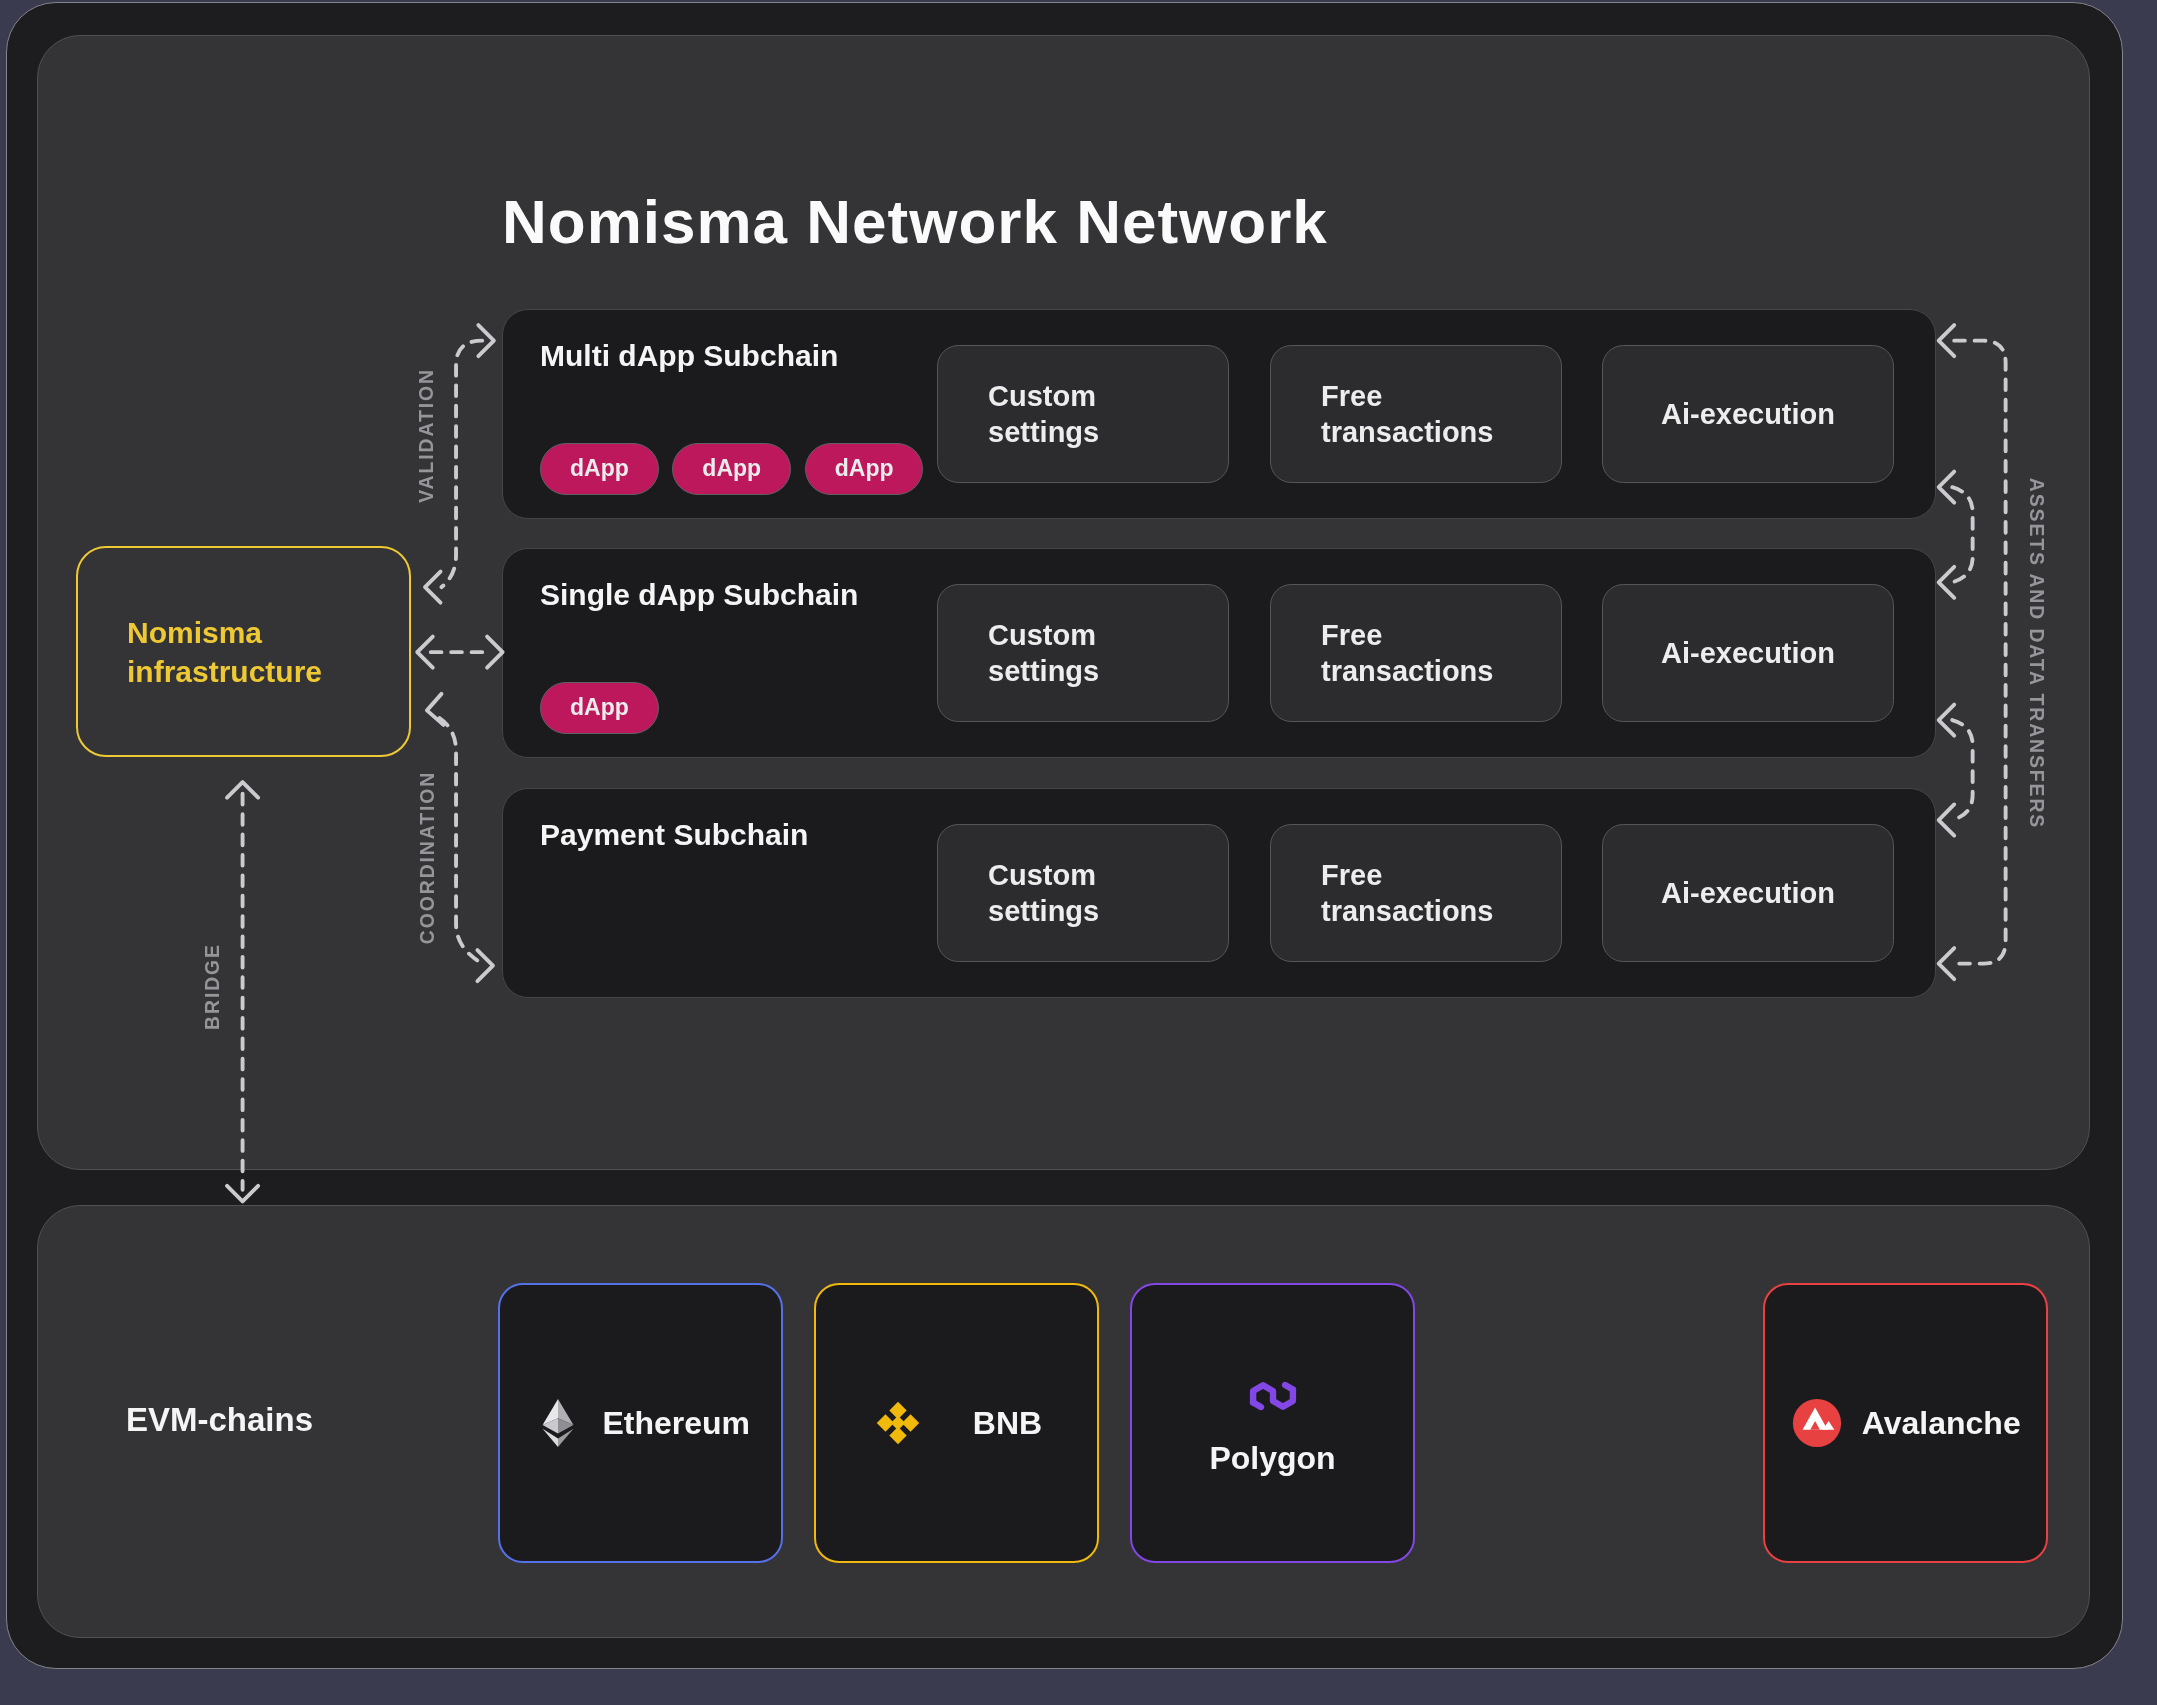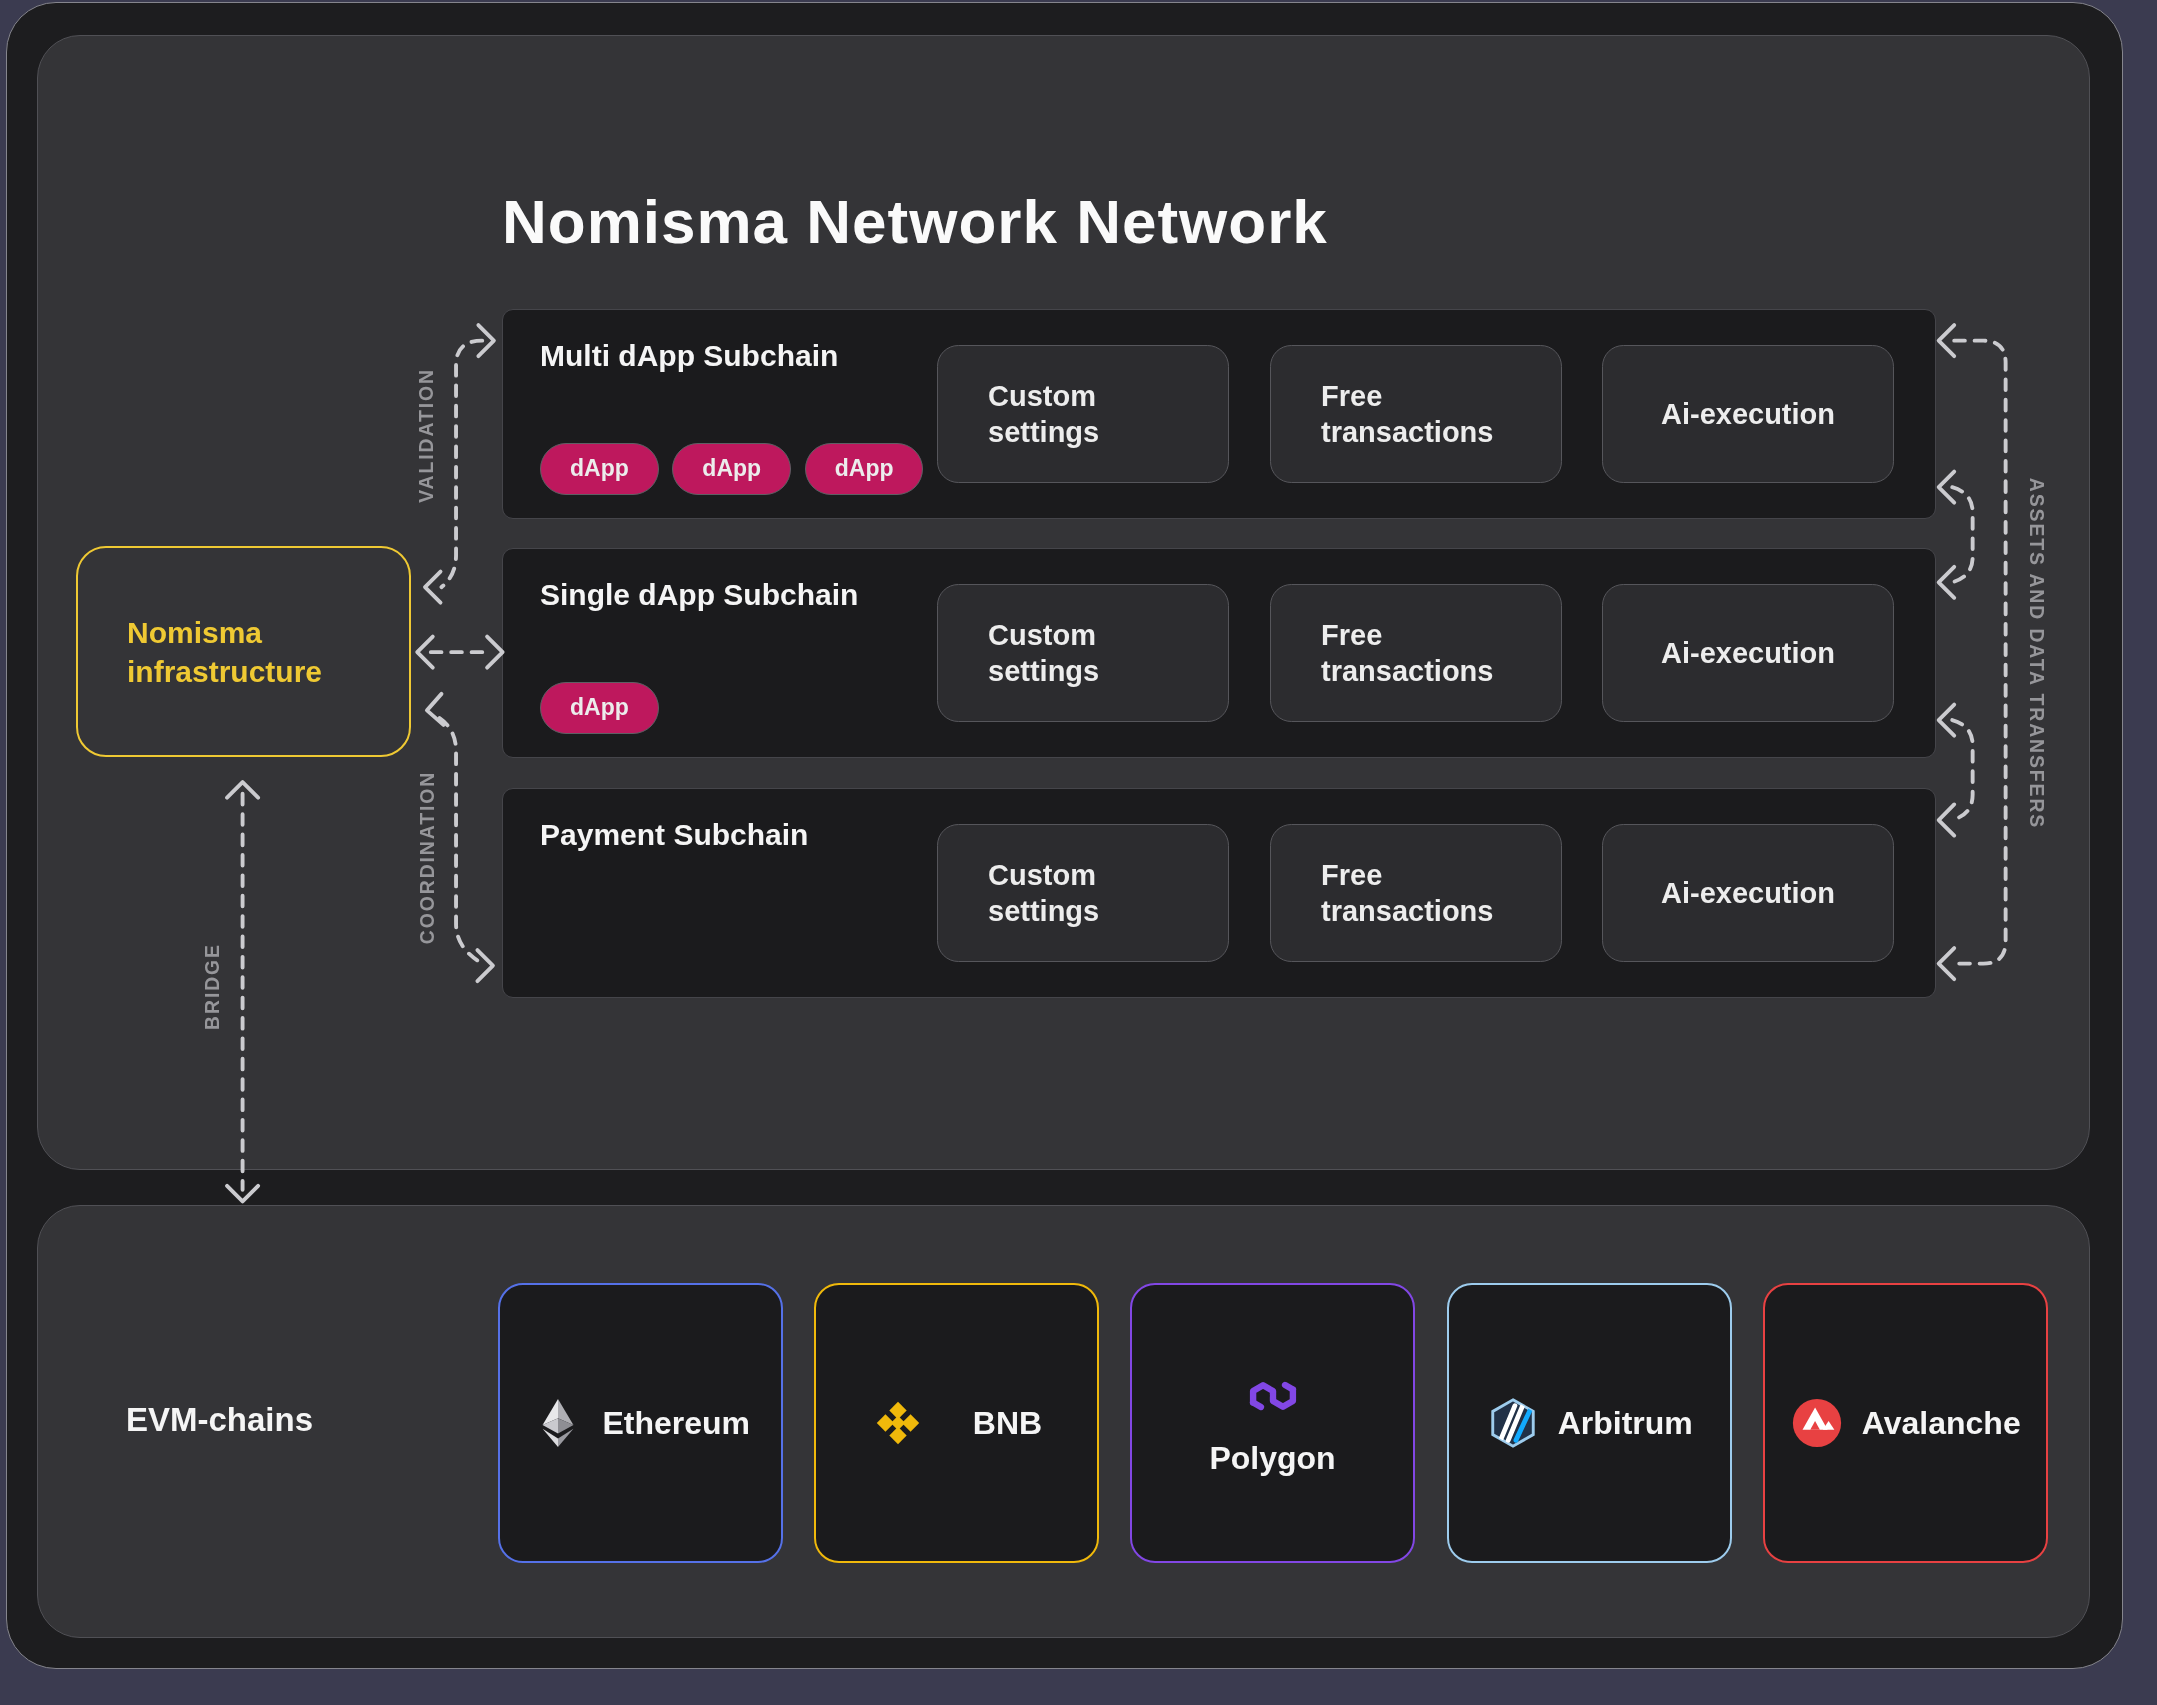--- a/index.html
+++ b/index.html
@@ -5,21 +5,21 @@
   html,body{margin:0;padding:0;background:#3B3B50;}
   .canvas{position:relative;width:2157px;height:1706px;background:#3B3B50;overflow:hidden;
           font-family:"Liberation Sans","DejaVu Sans",sans-serif;color:#F2F2F2;}
   .main-card{position:absolute;left:5.8px;top:1.9px;width:2115px;height:1665px;background:#1D1D1F;
              border:1.9px solid #85858D;border-radius:50px;}
   .panel{position:absolute;left:37px;width:2051px;background:#343437;border:1.9px solid #505055;border-radius:43px;}
   .panel.upper{top:35px;height:1133px;}
   .panel.lower{top:1205px;height:431px;}
   .page-title{position:absolute;left:502px;top:186px;font-size:62px;font-weight:700;letter-spacing:1px;color:#FAFAFA;}
   .subchain{position:absolute;left:502px;width:1432px;height:208px;background:#1B1B1D;
-            border:1.9px solid #45454A;border-radius:11px;}
+            border:1.9px solid #45454A;border-radius:26px;}
   .subchain .row-title{position:absolute;left:37px;top:29px;font-size:30px;font-weight:600;color:#F5F5F5;}
   .pills{position:absolute;left:37px;bottom:23px;display:flex;gap:13.6px;}
   .pill{border:1.9px solid #5F5F64;border-radius:33px;background:#be185d;color:#ECECEC;
         font-size:23px;font-weight:600;padding:13.6px 29px;line-height:1;}
   .feature-btn{position:absolute;top:35px;height:138px;width:292px;background:#2C2C2F;border:1.9px solid #56565B;
         border-radius:21.3px;display:flex;align-items:center;box-sizing:border-box;padding-left:50px;
         font-size:29px;font-weight:600;color:#EDEDED;line-height:1.25;white-space:pre-line;}
   .feature-btn.f0{left:434px;} .feature-btn.f1{left:767px;} .feature-btn.f2{left:1099px;justify-content:center;padding-left:0;}
   .infra-box{position:absolute;left:76px;top:546px;width:335px;height:211px;border:2.9px solid #EFC933;
         border-radius:30px;background:#343437;display:flex;align-items:center;box-sizing:border-box;padding-left:49px;}
@@ -153,36 +153,20 @@
       <g fill="none" stroke="#8247E5" stroke-width="9" stroke-linecap="round" stroke-linejoin="round">
         <path d="M10,37 L10,21 L24,13 L38,21 L38,27"></path>
         <path d="M10,37 L21,43.5"></path>
         <path d="M66,19 L66,35 L52,43 L38,35 L38,29"></path>
         <path d="M66,19 L55,12.5"></path>
       </g>
     </svg>
     <div class="chain-name">Polygon</div>
   </div>
 
-  <div class="chain-card c3" style="border-color: rgb(157, 204, 237);">
-    <svg class="chain-icon" viewBox="0 0 56 56">
-      <defs>
-          <clipPath id="hexclip">
-            <polygon points="28,4 49,16 49,40 28,52 7,40 7,16"></polygon>
-          </clipPath>
-        </defs>
-      <polygon points="28,4 49,16 49,40 28,52 7,40 7,16" fill="#213147" stroke="#9DCCED" stroke-width="3"></polygon>
-      <g clip-path="url(#hexclip)" stroke-linecap="round">
-        <line x1="30" y1="10" x2="15" y2="46" stroke="#FFFFFF" stroke-width="5"></line>
-        <line x1="38" y1="10" x2="23" y2="46" stroke="#FFFFFF" stroke-width="5"></line>
-        <line x1="46" y1="14" x2="31" y2="46" stroke="#12AAFF" stroke-width="5"></line>
-      </g>
-    </svg>
-    <div class="chain-name">Arbitrum</div>
-  </div>
 
   <div class="chain-card c4" style="border-color: rgb(232, 65, 66);">
     <svg class="chain-icon" viewBox="0 0 56 56">
       <circle cx="28" cy="28" r="25" fill="#E84142"></circle>
       <polygon points="26,12 39,35 13,35" fill="#FFFFFF"></polygon>
       <polygon points="26,26 31,35 21,35" fill="#E84142"></polygon>
       <polygon points="40,26 46,35 34,35" fill="#FFFFFF"></polygon>
     </svg>
     <div class="chain-name">Avalanche</div>
   </div>

